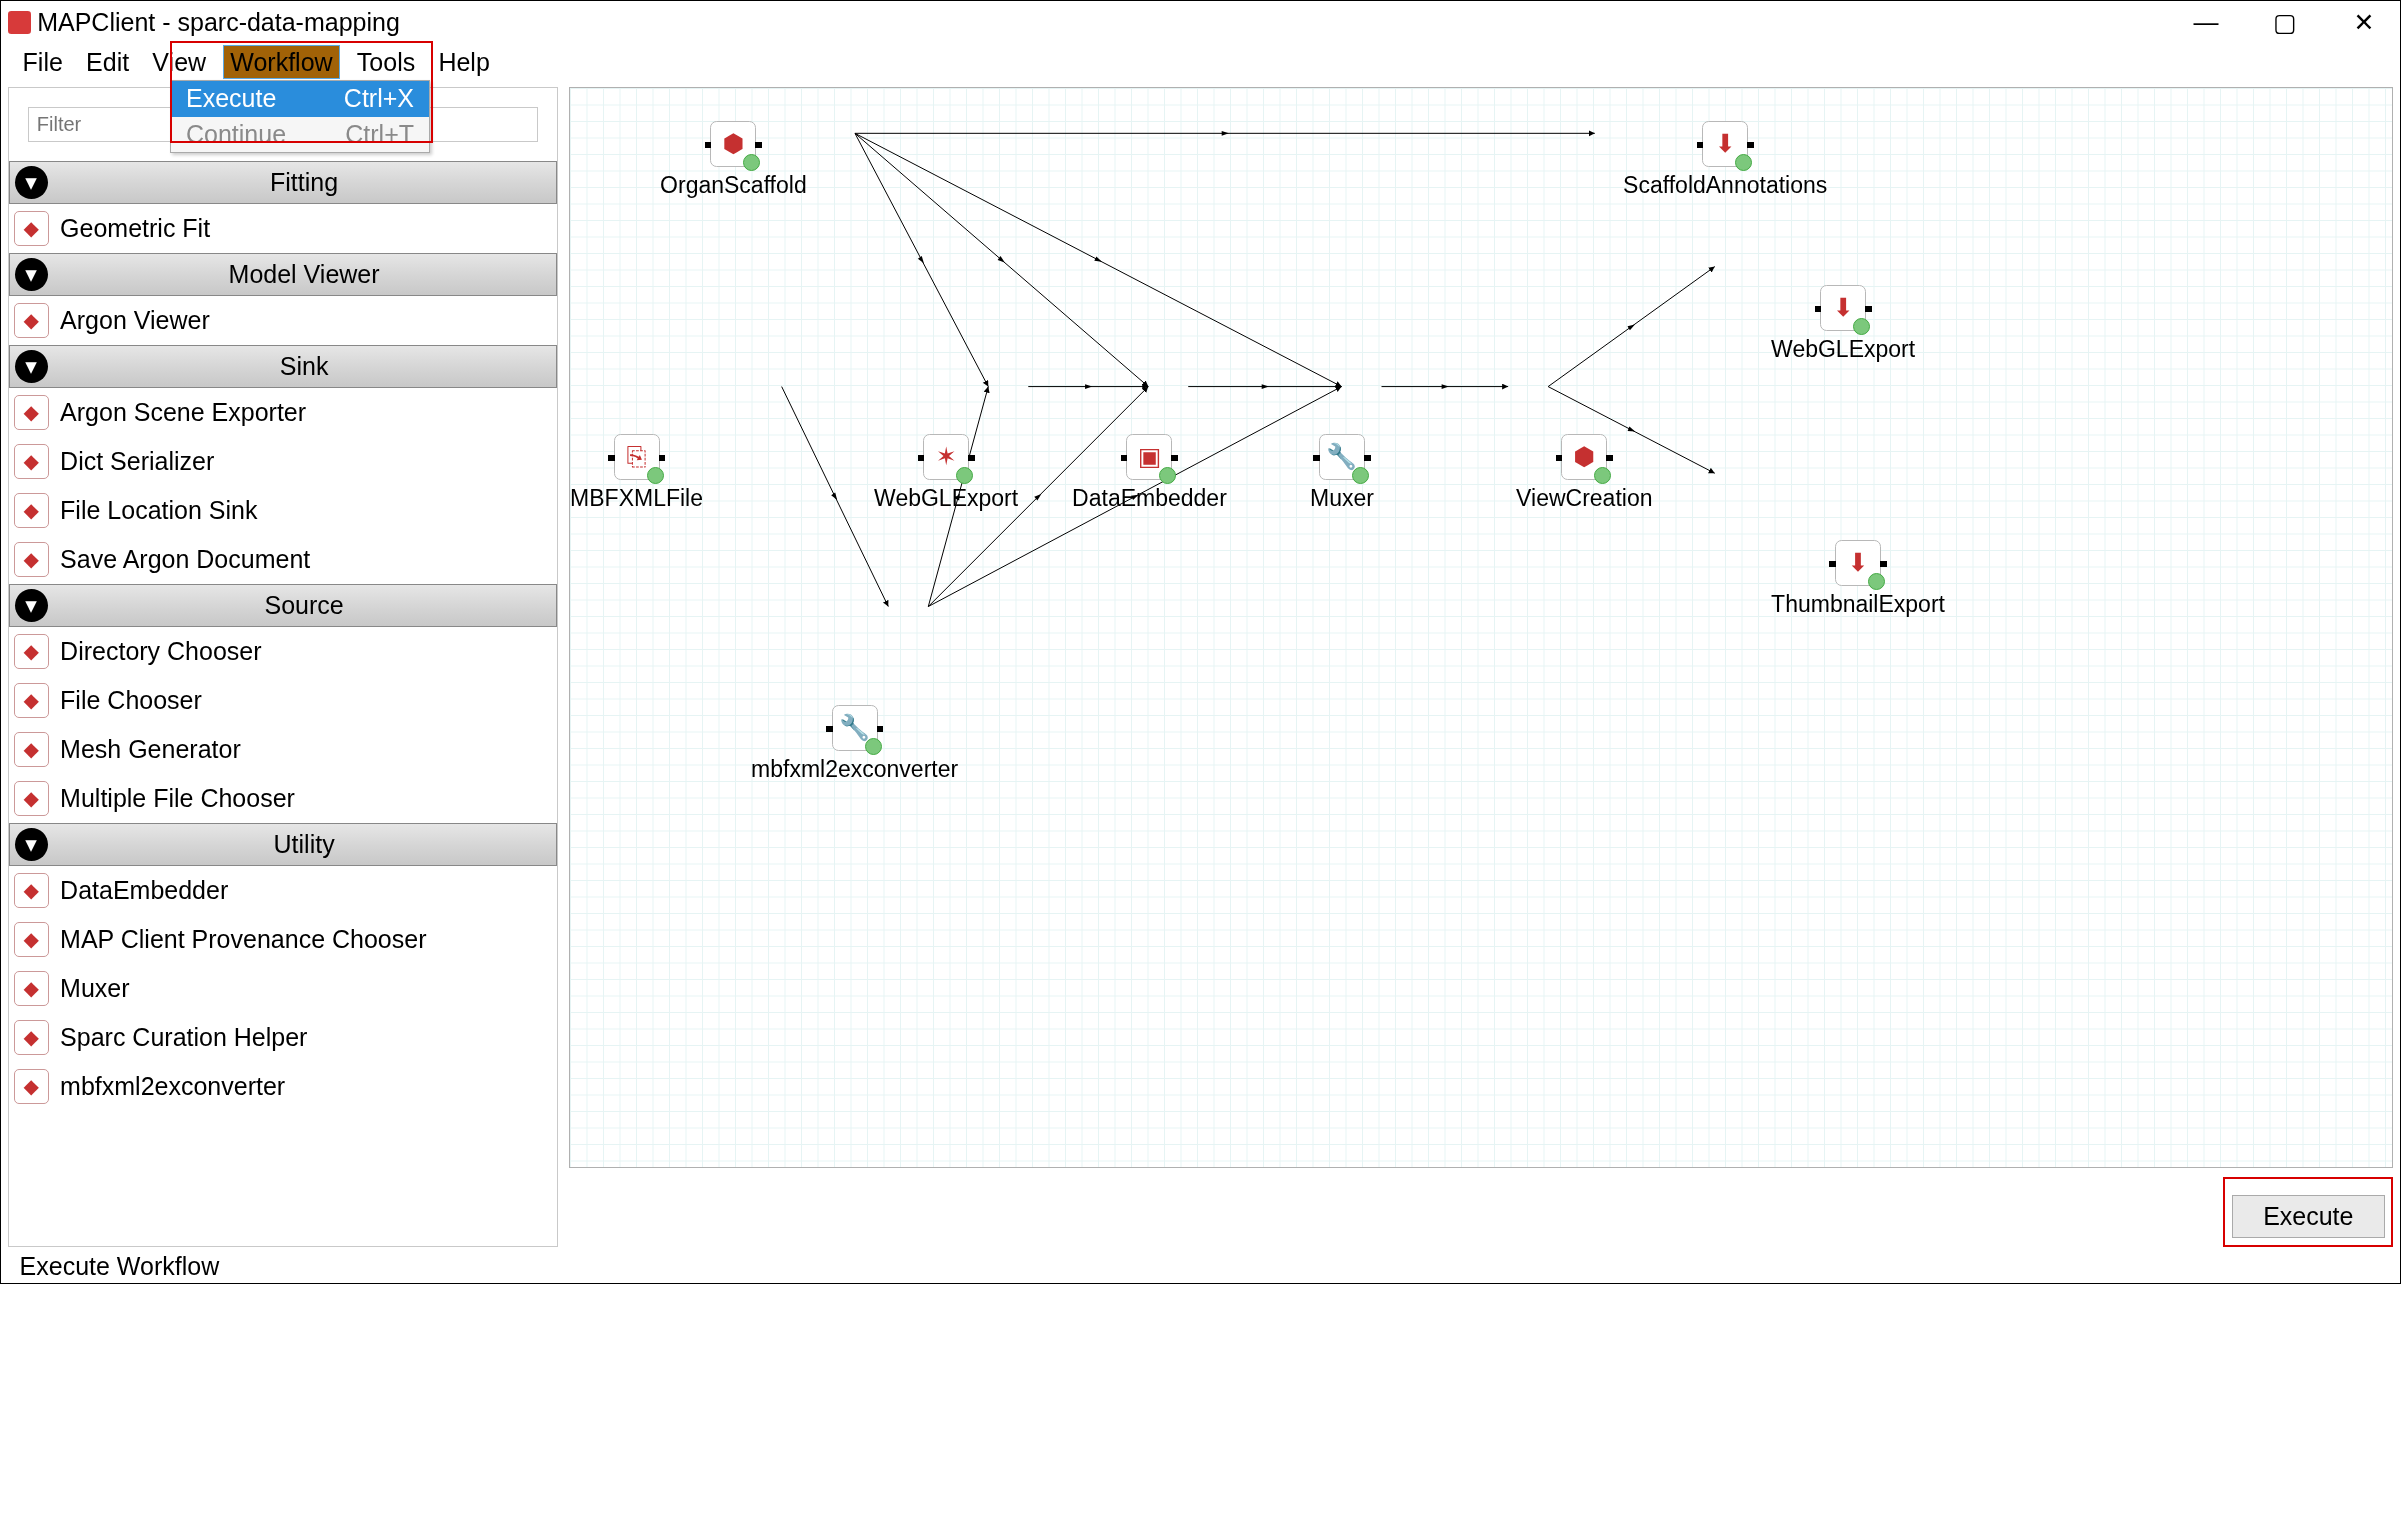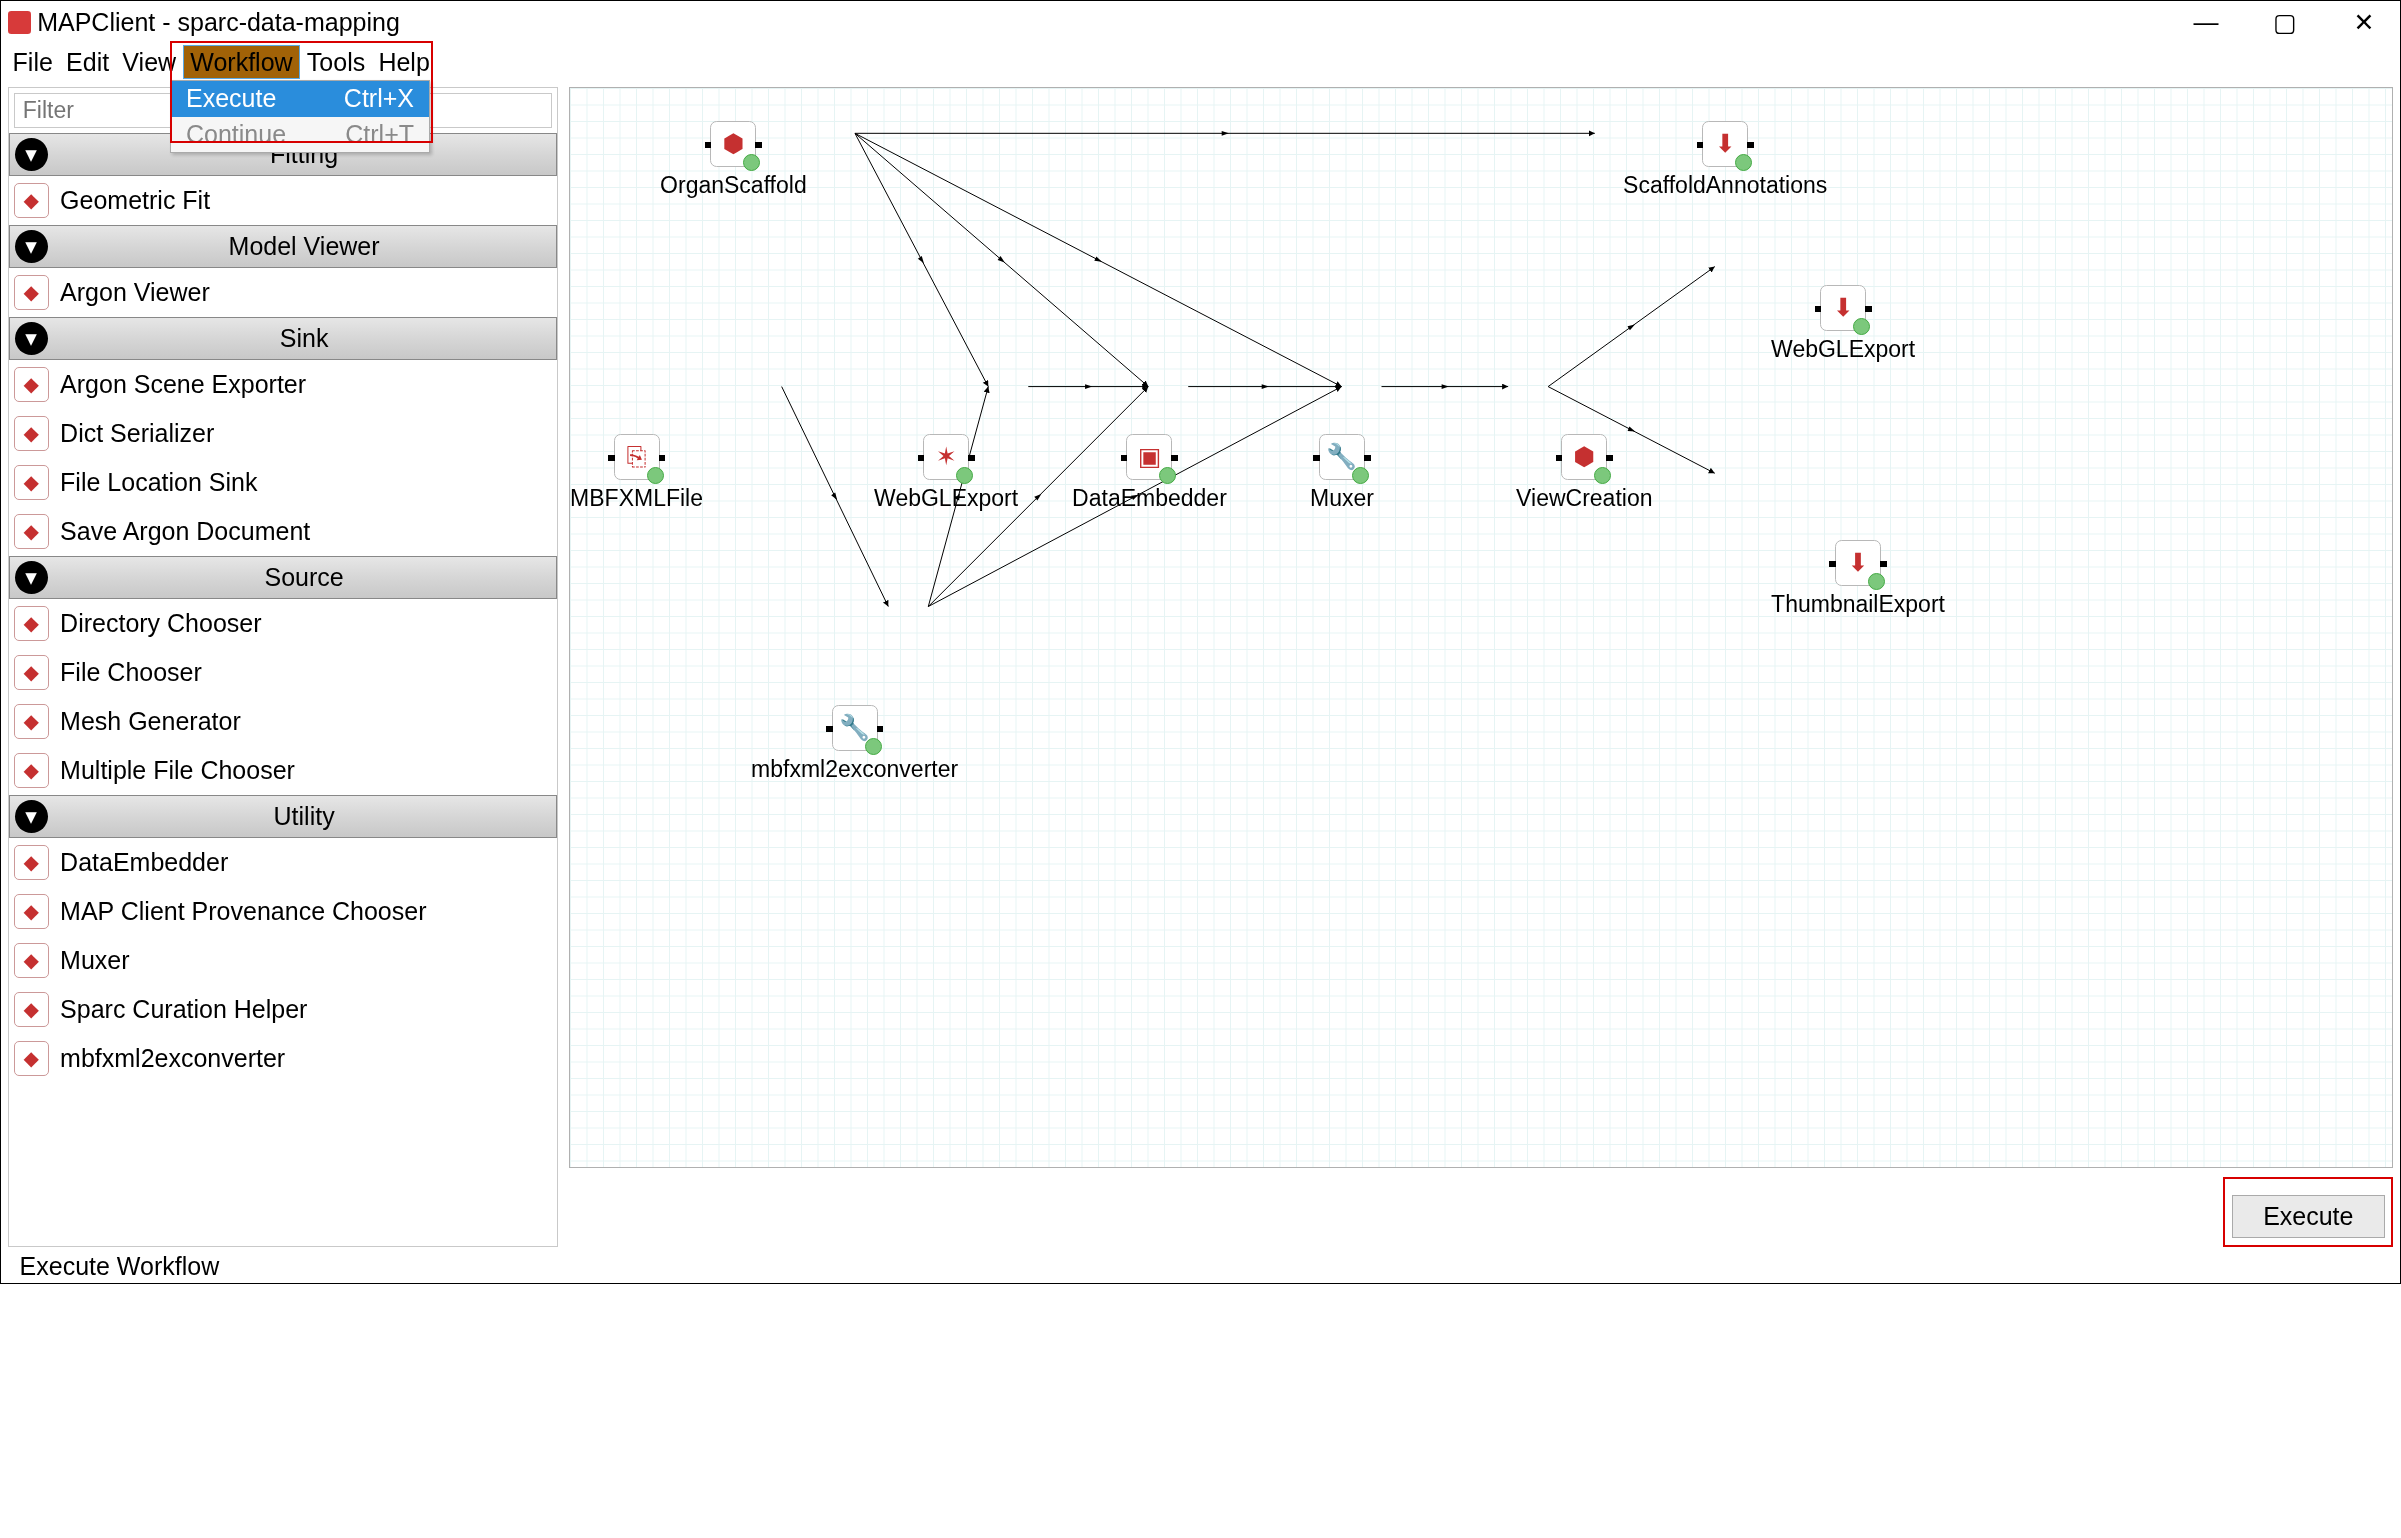--- a/index.html
+++ b/index.html
@@ -3,30 +3,30 @@
 <meta charset="utf-8">
 <style>
 * { box-sizing: border-box; margin: 0; padding: 0; font-family: "Segoe UI", Tahoma, sans-serif; }
 html, body { height: 100%; overflow: hidden; }
 .outer { border: 1.6px solid #000; width: 2401px; height: 1284px; background: #fff; display: flex; flex-direction: column; }
 .titlebar { height: 43px; display: flex; align-items: center; padding: 0 6.6px; font-size: 25px; }
 .titlebar .app-icon { width: 23px; height: 23px; background: #d73a3a; border-radius: 3.3px; margin-right: 6.6px; }
 .title-buttons { margin-left: auto; display: flex; gap: 46px; padding-right: 13px; }
 .title-buttons span { font-size: 25px; width: 33px; text-align: center; }
 .menubar { height: 36px; display: flex; align-items: center; padding-left: 5px; font-size: 25px; position: relative; }
-.menubar .menu-item { padding: 1.6px 6.6px; cursor: default; }
+.menubar .menu-item { padding: 1.6px 6.6px; cursor: default; margin-left: 10px; }
 .menubar .menu-item.open { background: #a16207; border: 0.8px solid #5aa9e6; }
 .dropdown { position: absolute; top: 36px; left: 169px; width: 260px; background: #f6f6f6; border: 0.8px solid #aaa; box-shadow: 1.6px 1.6px 3.3px rgba(0,0,0,.2); z-index: 100; }
 .dropdown .ditem { display: flex; justify-content: space-between; padding: 3.3px 15px; font-size: 25px; }
 .dropdown .ditem.selected { background: #2a8ddc; color: #fff; }
 .dropdown .ditem.disabled { color: #8a8a8a; }
 .highlight-box { position: absolute; top: -3.3px; left: 169px; width: 263px; height: 102px; border: 2.5px solid #d70000; pointer-events: none; z-index: 101; }
 .body-area { flex: 1; display: flex; padding: 6.6px 6.6px 3.3px 6.6px; gap: 11.5px; min-height: 0; }
 .sidebar { width: 550px; display: flex; flex-direction: column; border: 0.8px solid #c9c9c9; background: #fff; }
-.filter-input { height: 35px; border: 0.8px solid #c9c9c9; font-size: 23px; padding: 0 8.2px; margin: 5px; color: #7f1d1d; }
+.filter-input { height: 35px; border: 0.8px solid #c9c9c9; font-size: 20px; padding: 0 8.2px; margin: 19px; color: #7f1d1d; }
 .tree { flex: 1; overflow: auto; }
 .section-header { height: 43px; background: linear-gradient(#e6e6e6,#d6d6d6,#c8c8c8); border: 0.8px solid #888; display: flex; align-items: center; font-size: 25px; font-weight: 400; }
 .section-header .collapse-icon { width: 33px; height: 33px; border-radius: 50%; background: #000; color: #fff; display: flex; align-items: center; justify-content: center; margin: 0 5px; font-size: 23px; }
 .section-header .label { flex: 1; text-align: center; }
 .tree-item { height: 49px; display: flex; align-items: center; padding-left: 5px; font-size: 25px; }
 .tree-item .item-icon { width: 35px; height: 35px; border: 0.8px solid #c99; border-radius: 5px; margin-right: 11.5px; display: flex; align-items: center; justify-content: center; color: #c53030; font-size: 20px; }
 .canvas-wrap { flex: 1; display: flex; flex-direction: column; }
 .canvas { flex: 1; border: 0.8px solid #b0b0b0; position: relative; background: #fff;
   background-image: linear-gradient(#e6f4f4 0.8px, transparent 0.8px), linear-gradient(90deg, #e6f4f4 0.8px, transparent 0.8px);
   background-size: 16.5px 16.5px; }

